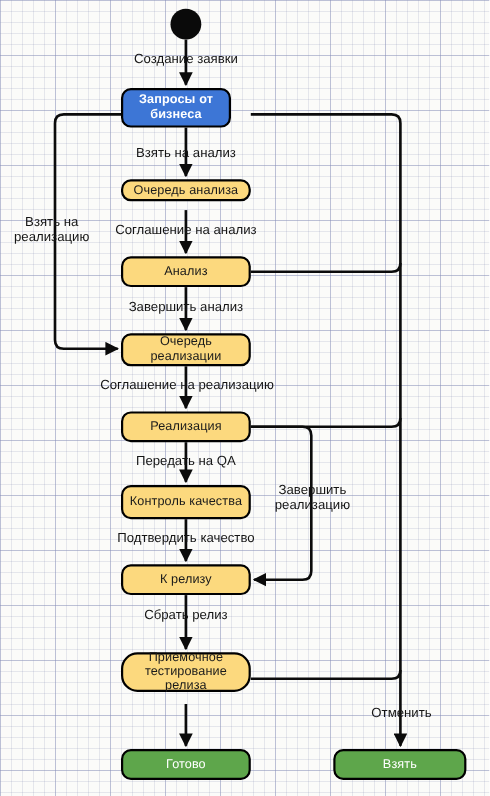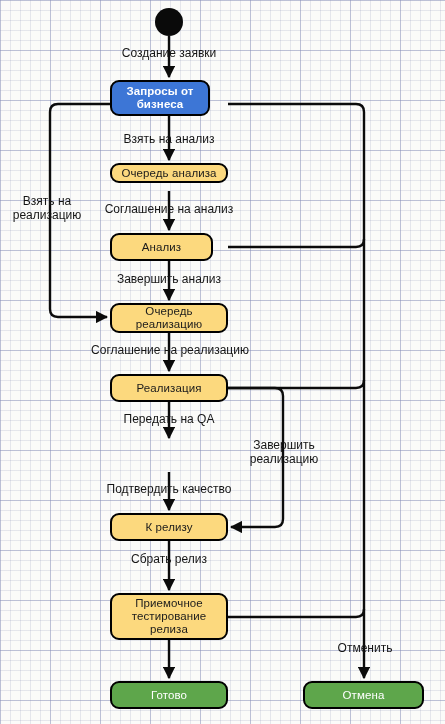--- a/index.html
+++ b/index.html
@@ -111,37 +111,39 @@
     </g>
   </svg>
 
   <div class="initial-node" style="left:155px; top:8px; width:28px; height:28px;"></div>
 
   <div class="node state-blue" style="left:110px; top:80px; width:100px; height:36px;">Запросы от
 бизнеса</div>
 
   <div class="node state-yellow" style="left:110px; top:163px; width:118px; height:20px;">Очередь анализа</div>
 
-  <div class="node state-yellow" style="left:110px; top:233px; width:103px; height:28px;">Анализ</div>
+  <div class="node state-yellow" style="left:110px; top:233px; width:118px; height:28px;">Анализ</div>
 
   <div class="node state-yellow" style="left:110px; top:303px; width:118px; height:30px;">Очередь
-реализацию</div>
+реализации</div>
 
   <div class="node state-yellow" style="left:110px; top:374px; width:118px; height:28px;">Реализация</div>
 
+  <div class="node state-yellow" style="left:110px; top:441px; width:118px; height:31px;">Контроль
+качества</div>
 
   <div class="node state-yellow" style="left:110px; top:513px; width:118px; height:28px;">К релизу</div>
 
-  <div class="node state-yellow" style="left:110px; top:593px; width:118px; height:47px;">Приемочное
+  <div class="node state-yellow" style="left:110px; top:593px; width:118px; height:36px;border-radius:15px;">Приемочное
 тестирование
 релиза</div>
 
   <div class="node state-green" style="left:110px; top:681px; width:118px; height:28px;">Готово</div>
 
-  <div class="node state-green" style="left:303px; top:681px; width:121px; height:28px;">Отмена</div>
+  <div class="node state-green" style="left:303px; top:681px; width:121px; height:28px;">Взять</div>
 
   <div class="edge-label" style="left:115px; top:46px; width:108px;">Создание заявки</div>
 
   <div class="edge-label" style="left:115px; top:132px; width:108px;">Взять на анализ</div>
 
   <div class="edge-label" style="left:100px; top:202px; width:138px;">Соглашение на анализ</div>
 
   <div class="edge-label" style="left:110px; top:272px; width:118px;">Завершить анализ</div>
 
   <div class="edge-label" style="left:114px; top:412px; width:110px;">Передать на QA</div>

